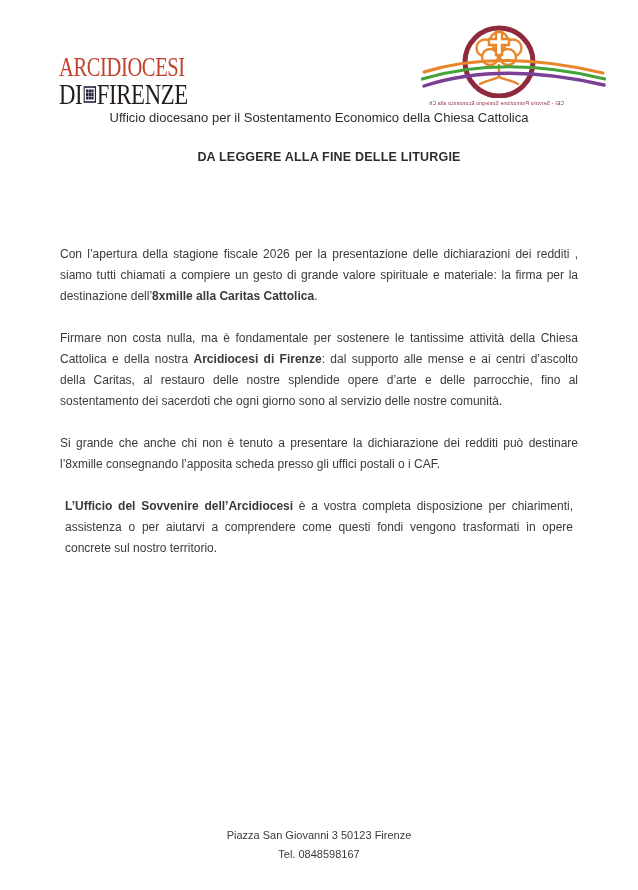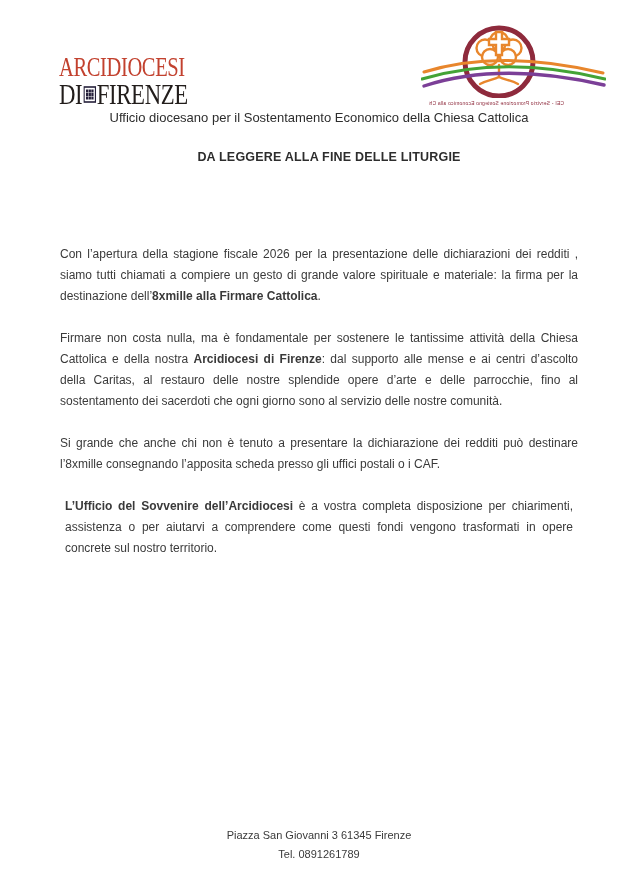--- a/index.html
+++ b/index.html
@@ -172,28 +172,28 @@
       </g>
     </svg>
     <div class="sovvenire-caption">CEI - Servizio Promozione Sostegno Economico alla Chiesa cattolica</div>
   </div>
 
   <div class="subtitle">Ufficio diocesano per il Sostentamento Economico della Chiesa Cattolica</div>
 
   <div class="doc-title">DA LEGGERE ALLA FINE DELLE LITURGIE</div>
 
   <div class="body-text">
-    <p><span>Con l’apertura della stagione fiscale 2026 per la presentazione delle dichiarazioni dei redditi , siamo tutti chiamati a compiere un gesto di grande valore spirituale e materiale: la firma per la destinazione dell’</span><span class="b">8xmille alla Firmare Cattolica</span><span>.</span></p>
+    <p><span>Con l’apertura della stagione fiscale 2026 per la presentazione delle dichiarazioni dei redditi , siamo tutti chiamati a compiere un gesto di grande valore spirituale e materiale: la firma per la destinazione dell’</span><span class="b">8xmille alla Caritas Cattolica</span><span>.</span></p>
 
     <p><span>Firmare non costa nulla, ma è fondamentale per sostenere le tantissime attività della Chiesa Cattolica e della nostra </span><span class="b">Arcidiocesi di Firenze</span><span>: dal supporto alle mense e ai centri d’ascolto della Caritas, al restauro delle nostre splendide opere d’arte e delle parrocchie, fino al sostentamento dei sacerdoti che ogni giorno sono al servizio delle nostre comunità.</span></p>
 
     <p><span>Si grande che anche chi non è tenuto a presentare la dichiarazione dei redditi può destinare l’8xmille consegnando l’apposita scheda presso gli uffici postali o i CAF.</span></p>
 
     <p class="attached"><span class="b">L’Ufficio del Sovvenire dell’Arcidiocesi</span><span> è a vostra completa disposizione per chiarimenti, assistenza o per aiutarvi a comprendere come questi fondi vengono trasformati in opere concrete sul nostro territorio.</span></p>
 
   </div>
 
   <div class="footer">
-    <div>Piazza San Giovanni 3 61345 Firenze</div>
-    <div>Tel. 0891261789</div>
+    <div>Piazza San Giovanni 3 50123 Firenze</div>
+    <div>Tel. 0848598167</div>
   </div>
 
 </div>
 
 </body></html>

